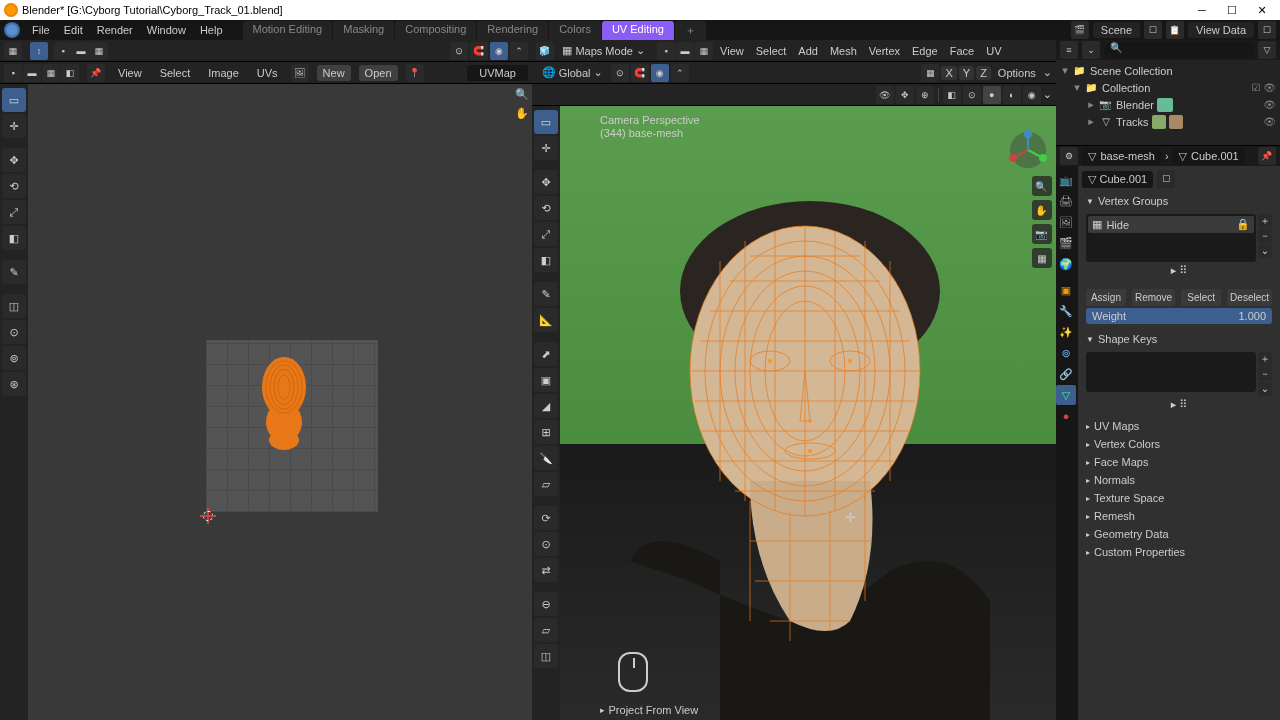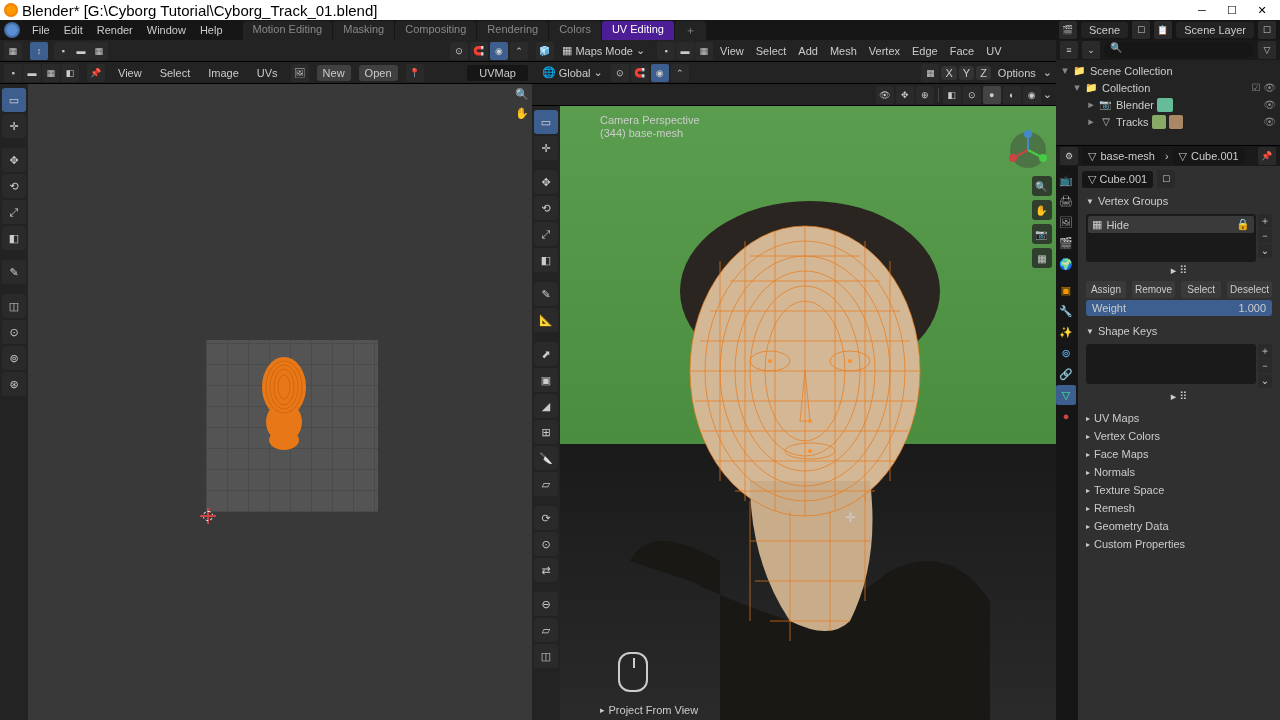--- a/index.html
+++ b/index.html
@@ -1,25 +1,25 @@
 <!DOCTYPE html>
 <html><head>
 <meta charset="utf-8">
 <style>
 *{margin:0;padding:0;box-sizing:border-box;font-family:sans-serif;font-size:11px;color:#ccc;user-select:none}
 body{background:#1a1a1a;width:1280px;height:720px;overflow:hidden}
 .titlebar{height:20px;background:#fff;display:flex;align-items:center;padding:0 4px;color:#000}
-.titlebar .title{flex:1;font-size:15px;color:#000}
+.titlebar .title{flex:1;font-size:11px;color:#000}
 .titlebar .wbtn{width:28px;height:18px;display:flex;align-items:center;justify-content:center;margin-left:2px}
 .menubar{height:20px;background:#161616;display:flex;align-items:center;padding:0 4px;gap:2px}
 .menubar .logo{width:16px;height:16px;background:radial-gradient(circle,#5b8fd4 40%,#3a5f8f 70%);border-radius:50%;margin-right:4px}
 .menubar .item{padding:2px 6px;color:#ccc}
 .menubar .tabs{display:flex;margin-left:12px;gap:1px}
 .menubar .tab{padding:2px 10px;background:#232323;color:#888;border-radius:3px 3px 0 0}
-.menubar .tab.active{background:#4c1d95;color:#fff}
+.menubar .tab.active{background:#8b5cf6;color:#fff}
 .menubar .right{margin-left:auto;display:flex;align-items:center;gap:4px}
 .menubar .scene-tab{background:#232323;padding:2px 8px;display:flex;align-items:center;gap:4px;border-radius:3px}
 .icon-btn{width:18px;height:18px;background:#2a2a2a;border-radius:2px;display:flex;align-items:center;justify-content:center;font-size:9px}
 .icon-btn.blue{background:#3d5f8f}
 .main{display:flex;height:680px}
 .left-panel{width:532px;display:flex;flex-direction:column;background:#1e1e1e}
 .mid-panel{width:524px;display:flex;flex-direction:column;position:relative}
 .right-panel{width:224px;display:flex;flex-direction:column;background:#1e1e1e}
 .toolbar{height:22px;background:#232323;display:flex;align-items:center;padding:0 4px;gap:2px;border-bottom:1px solid #000}
 .toolbar2{height:22px;background:#232323;display:flex;align-items:center;padding:0 4px;gap:8px;border-bottom:1px solid #000}
@@ -77,21 +77,21 @@
 .prop-tab.mat{color:#c44}
 .prop-content{flex:1;background:#303030;padding:4px;overflow-y:auto}
 .panel{margin-bottom:2px}
 .panel-head{display:flex;align-items:center;padding:3px 4px;background:#303030;gap:4px}
 .panel-head .tri{font-size:8px;color:#ccc}
 .panel-body{padding:4px;background:#303030}
 .vg-list{background:#1a1a1a;border-radius:3px;height:48px;padding:2px}
 .vg-item{display:flex;align-items:center;padding:2px 4px;background:#3a3a3a;border-radius:2px;gap:4px}
 .vg-side{display:flex;flex-direction:column;gap:1px;margin-left:2px}
 .vg-side .sb{width:14px;height:14px;background:#2a2a2a;border-radius:2px;text-align:center;font-size:10px;line-height:14px}
-.btn-row{display:flex;gap:6px;margin-top:4px}
+.btn-row{display:flex;gap:6px;margin-top:12px}
 .btn-row .btn{flex:1;background:#3a3a3a;padding:3px;text-align:center;border-radius:2px;font-size:10px}
 .weight-row{display:flex;background:#3d5f8f;border-radius:3px;padding:2px 6px;margin-top:2px;align-items:center}
 .weight-row .val{margin-left:auto}
 .crumb-row{display:flex;align-items:center;gap:4px;margin-bottom:4px}
 .crumb-row .box{background:#161616;padding:2px 6px;border-radius:3px;display:flex;align-items:center;gap:3px;font-size:10px}
 .dropdown{background:#232323;padding:2px 6px;border-radius:3px;display:flex;align-items:center;gap:3px}
 .pill{background:#404040;padding:2px 6px;border-radius:3px}
 </style>
 </head>
 <body>
@@ -121,21 +121,21 @@
     <div class="tab">＋</div>
   </div>
   <div class="right">
     <span class="icon-btn">🎬</span>
     <div class="scene-tab">
         <span>Scene</span>
       </div>
     <span class="icon-btn">☐</span>
     <span class="icon-btn">📋</span>
     <div class="scene-tab">
-        <span>Scene Layer</span>
+        <span>View Data</span>
       </div>
     <span class="icon-btn">☐</span>
   </div>
 </div>
 
 <div class="main">
 
   <div class="left-panel">
     <div class="toolbar">
       <span class="icon-btn">▦</span>

